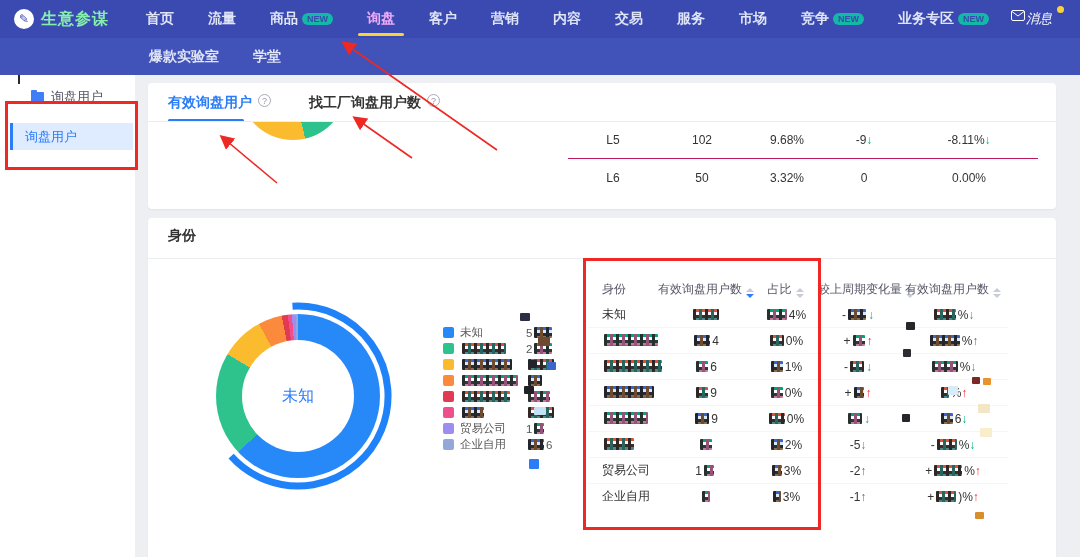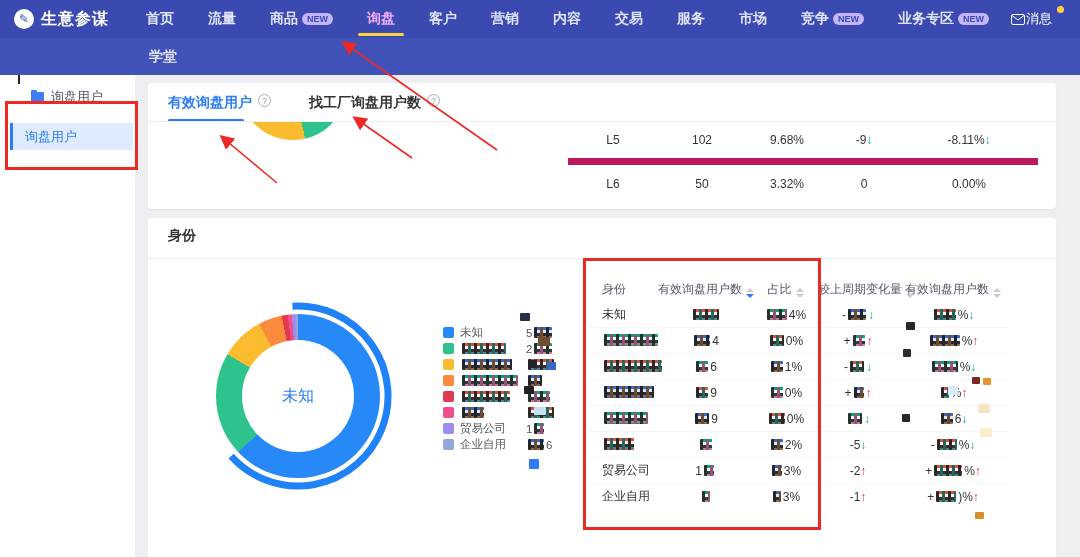--- a/index.html
+++ b/index.html
@@ -3,27 +3,27 @@
 <meta charset="utf-8">
 <style>
   html,body{margin:0;padding:0;background:#dfe2e8;}
   .page{position:relative;width:1080px;height:557px;overflow:hidden;background:#edeff3;
         font-family:"Liberation Sans","DejaVu Sans",sans-serif;-webkit-font-smoothing:antialiased;}
   
   .nav1{position:absolute;left:0;top:0;width:1080px;height:38px;background:#3a4ab0;display:flex;align-items:center;padding:0 14px;box-sizing:border-box;z-index:5;}
   .nav2{position:absolute;left:0;top:38px;width:1080px;height:37px;background:#4152b8;display:flex;align-items:center;box-sizing:border-box;padding-left:132px;z-index:5;}
   .logo{display:flex;align-items:center;gap:7px;margin-right:20px;}
   .logo-circle{width:20px;height:20px;border-radius:50%;background:#fff;display:flex;align-items:center;justify-content:center;color:#3a4ab0;font-size:12px;font-weight:bold;}
-  .logo-title{color:#ffffff;font-size:16px;font-weight:bold;letter-spacing:1px;}
+  .logo-title{color:#86efac;font-size:16px;font-weight:bold;letter-spacing:1px;}
   .nav-items{display:flex;align-items:center;height:38px;}
   .nav-item{position:relative;display:flex;align-items:center;gap:4px;padding:0 17px;height:38px;color:#dfe4f7;font-size:14px;font-weight:bold;cursor:pointer;white-space:nowrap;}
   .nav-item.active{color:#f0abfc;}
   .nav-item.active::after{content:"";position:absolute;left:8px;right:8px;bottom:2px;height:3px;background:#fcd23a;border-radius:2px;}
-  .badge{background:#c4b5fd;color:#3a4ab0;font-size:9px;font-weight:bold;border-radius:8px;padding:1px 5px;line-height:10px;}
-  .msg{margin-left:auto;display:flex;align-items:center;gap:1px;color:#fff;font-size:13px;position:relative;cursor:pointer;padding-right:14px;}
+  .badge{background:#14b8a6;color:#3a4ab0;font-size:9px;font-weight:bold;border-radius:8px;padding:1px 5px;line-height:10px;}
+  .msg{margin-left:auto;display:flex;gap:1px;color:#fff;font-size:13px;position:relative;cursor:pointer;padding-right:14px;font-style:italic;}
   .msg-dot{position:absolute;right:2px;top:-4px;width:7px;height:7px;border-radius:50%;background:#fcd23a;}
   .nav2 .nav-item{height:37px;}
   
   .sidebar{position:absolute;left:0;top:75px;width:135px;height:482px;background:#fff;z-index:2;}
   .side-head{display:flex;align-items:center;gap:7px;margin:13px 0 0 31px;font-size:13px;color:#556;}
   .folder-icon{position:relative;width:13px;height:10px;background:#3f7ef7;border-radius:1px;}
   .folder-icon::before{content:"";position:absolute;left:0;top:-2px;width:6px;height:3px;background:#3f7ef7;border-radius:1px 1px 0 0;}
   .side-item{margin-top:17px;margin-left:10px;width:123px;height:27px;line-height:27px;background:#dfecff;border-left:3px solid #2b7cf7;box-sizing:border-box;color:#2b7cf7;font-size:13px;padding-left:12px;cursor:pointer;}
   .tick{position:absolute;left:18px;top:0;width:2px;height:9px;background:#2a2a2e;}
   
@@ -36,21 +36,21 @@
   .tab.active{color:#2b7cf7;}
   .tab-underline{position:absolute;left:20px;top:36px;width:76px;height:3px;background:#2b7cf7;border-radius:2px;}
   .help{display:inline-flex;width:13px;height:13px;border:1px solid #aab;border-radius:50%;color:#99a;font-size:9px;align-items:center;justify-content:center;font-weight:normal;box-sizing:border-box;}
   .hdiv{position:absolute;left:0;right:0;height:1px;background:#ebedf0;}
   
   .pie-clip{position:absolute;left:40px;top:39px;width:330px;height:84px;overflow:hidden;}
   .mini-donut{position:absolute;left:51px;top:-90px;width:108px;height:108px;border-radius:50%;}
   
   .mtable{position:absolute;left:420px;top:38px;width:470px;font-size:12px;color:#333;}
   .mrow{display:grid;grid-template-columns:90px 88px 82px 72px 138px;height:37px;align-items:center;text-align:center;}
-  .mrow + .mrow{border-top:7px solid #be185d;}
+  .mrow + .mrow{border-top:1px solid #be185d;}
   
   .c2-title{position:absolute;left:20px;top:9px;font-size:14px;font-weight:bold;color:#333;}
   .donut{position:absolute;left:68px;top:96px;width:164px;height:164px;border-radius:50%;}
   .hole{position:absolute;left:94px;top:122px;width:112px;height:112px;border-radius:50%;background:#fff;display:flex;align-items:center;justify-content:center;color:#2b7cf7;font-size:16px;}
   .emph{position:absolute;left:50px;top:78px;width:200px;height:200px;pointer-events:none;}
   .legend{position:absolute;left:295px;top:109px;display:flex;flex-direction:column;gap:5px;font-size:11.5px;color:#555;}
   .lg-row{display:flex;align-items:center;height:11px;cursor:pointer;}
   .lg-sw{width:11px;height:11px;border-radius:2px;margin-right:6px;flex:none;}
   .lg-label{width:58px;white-space:nowrap;overflow:hidden;}
   .lg-val{margin-left:8px;white-space:nowrap;}
@@ -137,20 +137,23 @@
       <svg width="14" height="11" viewBox="0 0 14 11">
         <rect x="0.5" y="0.5" width="13" height="10" rx="1.5" fill="none" stroke="#fff"></rect>
         <path d="M1 1.5 L7 6 L13 1.5" fill="none" stroke="#fff"></path>
       </svg>
       <span>消息</span>
       <span class="msg-dot"></span>
     </div>
   </div>
 
   <div class="nav2" id="subnav">
+      <div class="nav-item">
+        <span>爆款实验室</span>
+      </div>
       <div class="nav-item">
         <span>学堂</span>
       </div>
     </div>
 
   <div class="sidebar">
     <div class="tick"></div>
     <div class="side-head">
       <span class="folder-icon"></span>
       <span>询盘用户</span>

